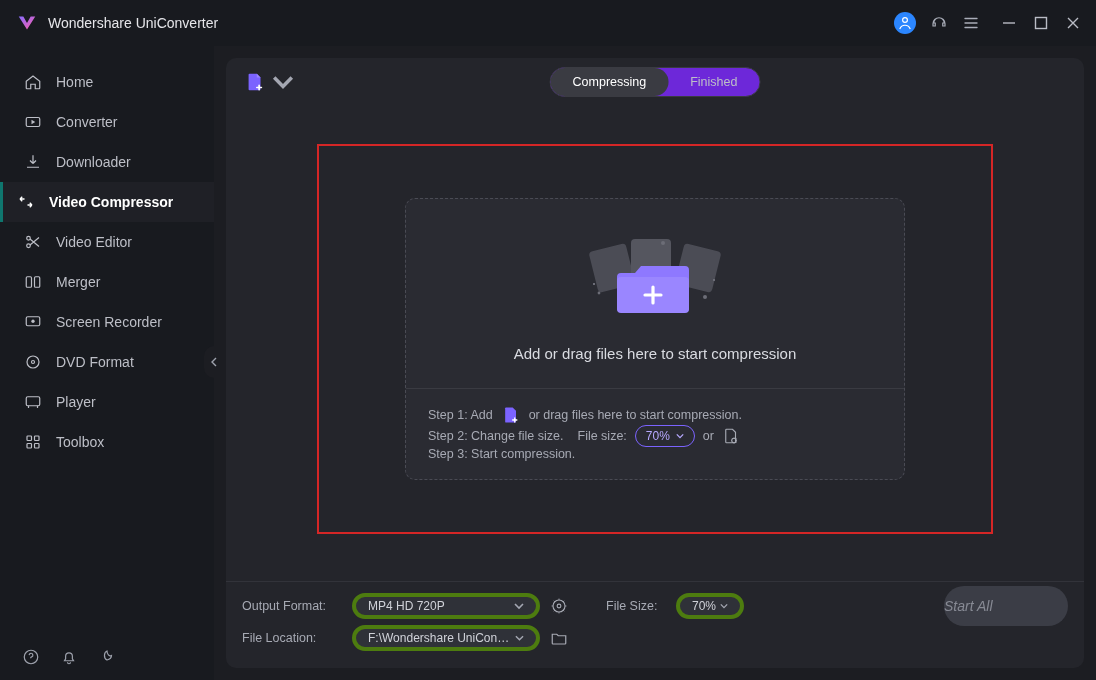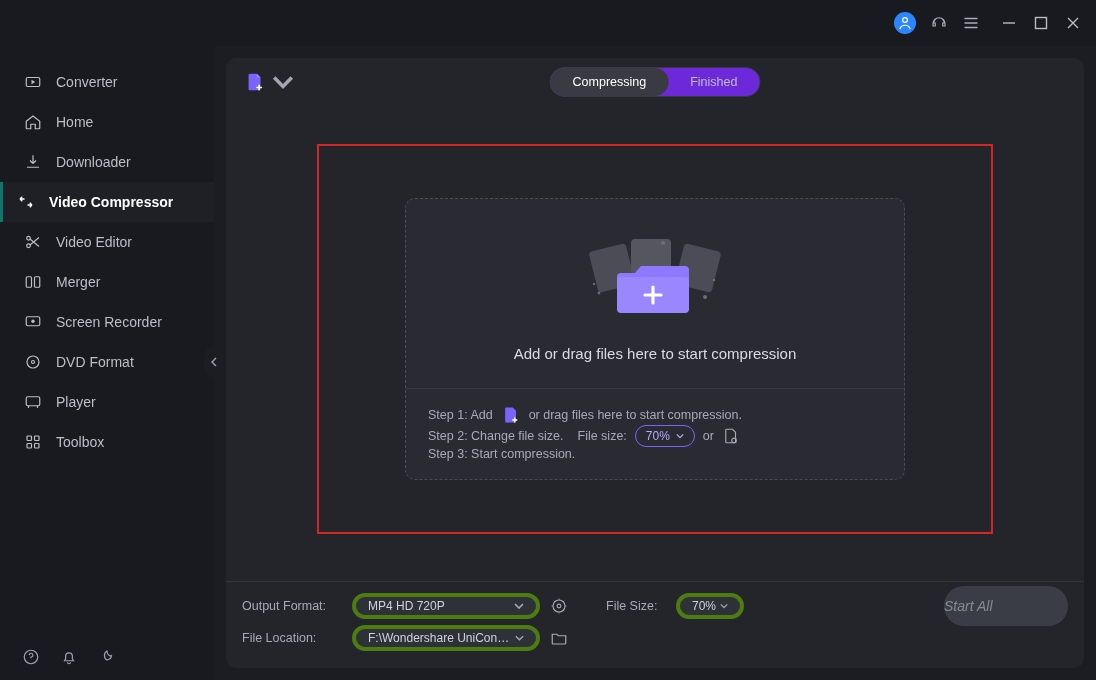--- a/index.html
+++ b/index.html
@@ -60,20 +60,32 @@
   .combo { background: #2f3138; border: 4px solid #4d7c0f; height: 26px; border-radius: 13px; padding: 0 12px; display: flex; align-items: center; gap: 4px; font-size: 12px; color: #d0d2d9; cursor: pointer; }
   .combo.lg { width: 188px; justify-content: space-between; }
   .combo.sm { width: 68px; justify-content: space-between; }
   .start-btn { margin-left: auto; width: 124px; height: 40px; border-radius: 22px; background: #3b3d46; color: #878a94; display: flex; align-items: center; justify-content: flex-start; font-size: 14px; cursor: pointer; font-style: italic; }
   .folder-icon { width: 18px; height: 18px; color: #a7aab4; }
 </style>
 </head>
 <body>
 
 <div class="titlebar">
+  <div class="logo">
+    <svg class="logo-mark" viewBox="0 0 24 24">
+      <defs>
+          <linearGradient id="g1" x1="0" y1="0" x2="1" y2="1">
+            <stop offset="0" stop-color="#8a6cff"></stop>
+            <stop offset="1" stop-color="#ff5ea8"></stop>
+          </linearGradient>
+        </defs>
+      <path d="M3 5 L12 19 L21 5 L16 5 L12 12 L8 5 Z" fill="url(#g1)"></path>
+    </svg>
+    <span class="app-title">Wondershare UniConverter</span>
+  </div>
   <div class="titlebar-spacer"></div>
   <div class="titlebar-actions">
     <div class="round-blue">
       <svg class="tb-icon" viewBox="0 0 24 24">
           <circle cx="12" cy="8" r="3.2" fill="none" stroke="#fff" stroke-width="1.6"></circle>
           <path d="M5 20c1.4-3.6 4-5 7-5s5.6 1.4 7 5" fill="none" stroke="#fff" stroke-width="1.6"></path>
         </svg>
     </div>
     <svg class="tb-icon" viewBox="0 0 24 24">
         <path d="M4 13a8 8 0 0 1 16 0v3h-3v-4h2a7 7 0 0 0-14 0h2v4H4z" fill="none" stroke="currentColor" stroke-width="1.6"></path>
@@ -93,30 +105,30 @@
         </svg>
     </div>
   </div>
 </div>
 
 <div class="workspace">
 
   <div class="sidebar">
     <div class="nav-item">
       <svg class="nav-icon" viewBox="0 0 24 24">
+          <path d="M3 11l9-7 9 7v9a1 1 0 0 1-1 1h-5v-6H9v6H4a1 1 0 0 1-1-1z" fill="none" stroke="currentColor" stroke-width="1.6"></path>
+        </svg>
+      <span>Home</span>
+    </div>
+    <div class="nav-item">
+      <svg class="nav-icon" viewBox="0 0 24 24">
           <rect x="3" y="6" width="18" height="12" rx="2" fill="none" stroke="currentColor" stroke-width="1.6"></rect>
           <path d="M10 9l5 3-5 3z" fill="currentColor"></path>
         </svg>
       <span>Converter</span>
-    </div>
-    <div class="nav-item">
-      <svg class="nav-icon" viewBox="0 0 24 24">
-          <path d="M3 11l9-7 9 7v9a1 1 0 0 1-1 1h-5v-6H9v6H4a1 1 0 0 1-1-1z" fill="none" stroke="currentColor" stroke-width="1.6"></path>
-        </svg>
-      <span>Home</span>
     </div>
     <div class="nav-item">
       <svg class="nav-icon" viewBox="0 0 24 24">
           <path d="M12 3v11m0 0l-4-4m4 4l4-4M4 19h16" fill="none" stroke="currentColor" stroke-width="1.6"></path>
         </svg>
       <span>Downloader</span>
     </div>
     <div class="nav-item active">
       <svg class="nav-icon" viewBox="0 0 24 24">
           <path d="M4 8h6M4 8l3-3M4 8l3 3M20 16h-6m6 0l-3-3m3 3l-3 3" fill="none" stroke="currentColor" stroke-width="1.8"></path>

